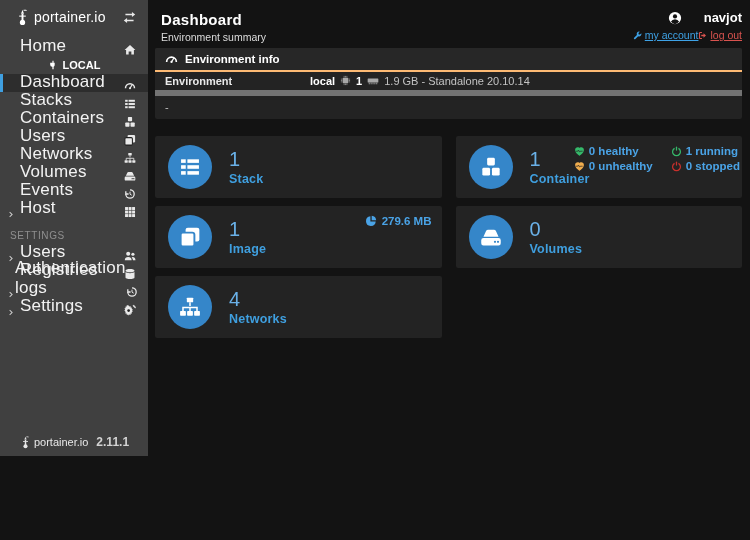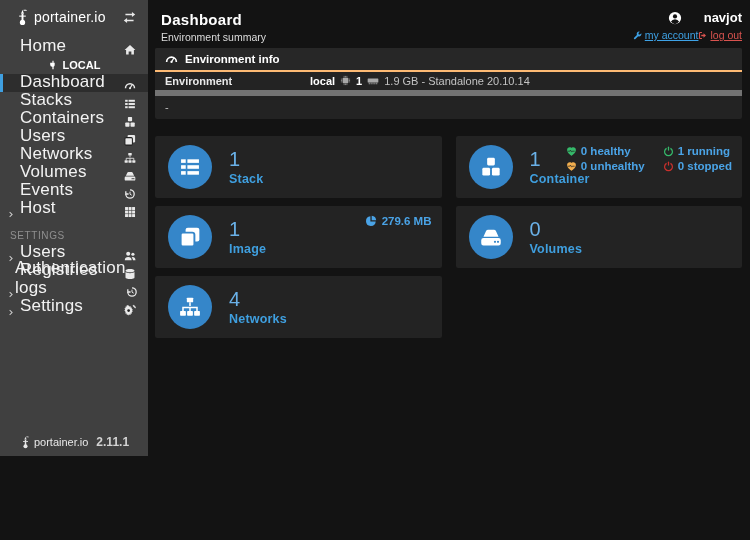--- a/index.html
+++ b/index.html
@@ -96,21 +96,21 @@
   }
   .tile-circle {
     width:44px; height:44px; border-radius:50%; background:#3586c9;
     display:flex; align-items:center; justify-content:center; color:#fff;
     --gap:#3586c9;
   }
   .tile-text { margin-left:17px; }
   .tile-num { font-size:20px; color:#6ab1e8; line-height:1.1; }
   .tile-label { font-size:12.5px; font-weight:600; color:#3f9fdf; margin-top:2px; letter-spacing:.2px; }
   .tile-stats {
-    position:absolute; top:9px; right:10px;
+    position:absolute; top:9px; right:2px;
     display:grid; grid-template-columns:auto auto; gap:3px 18px;
   }
   .stat { display:flex; align-items:center; gap:4px; font-size:11.5px; font-weight:600; color:#4aa3e6; }
   .stat .st-icon.green { color:#35b96a; }
   .stat .st-icon.orange { color:#f0ad4e; }
   .stat .st-icon.red { color:#c9302c; }
   .tile-badge {
     position:absolute; top:9px; right:10px; display:flex; align-items:center;
     gap:5px; font-size:11.5px; font-weight:600; color:#4aa3e6;
   }

